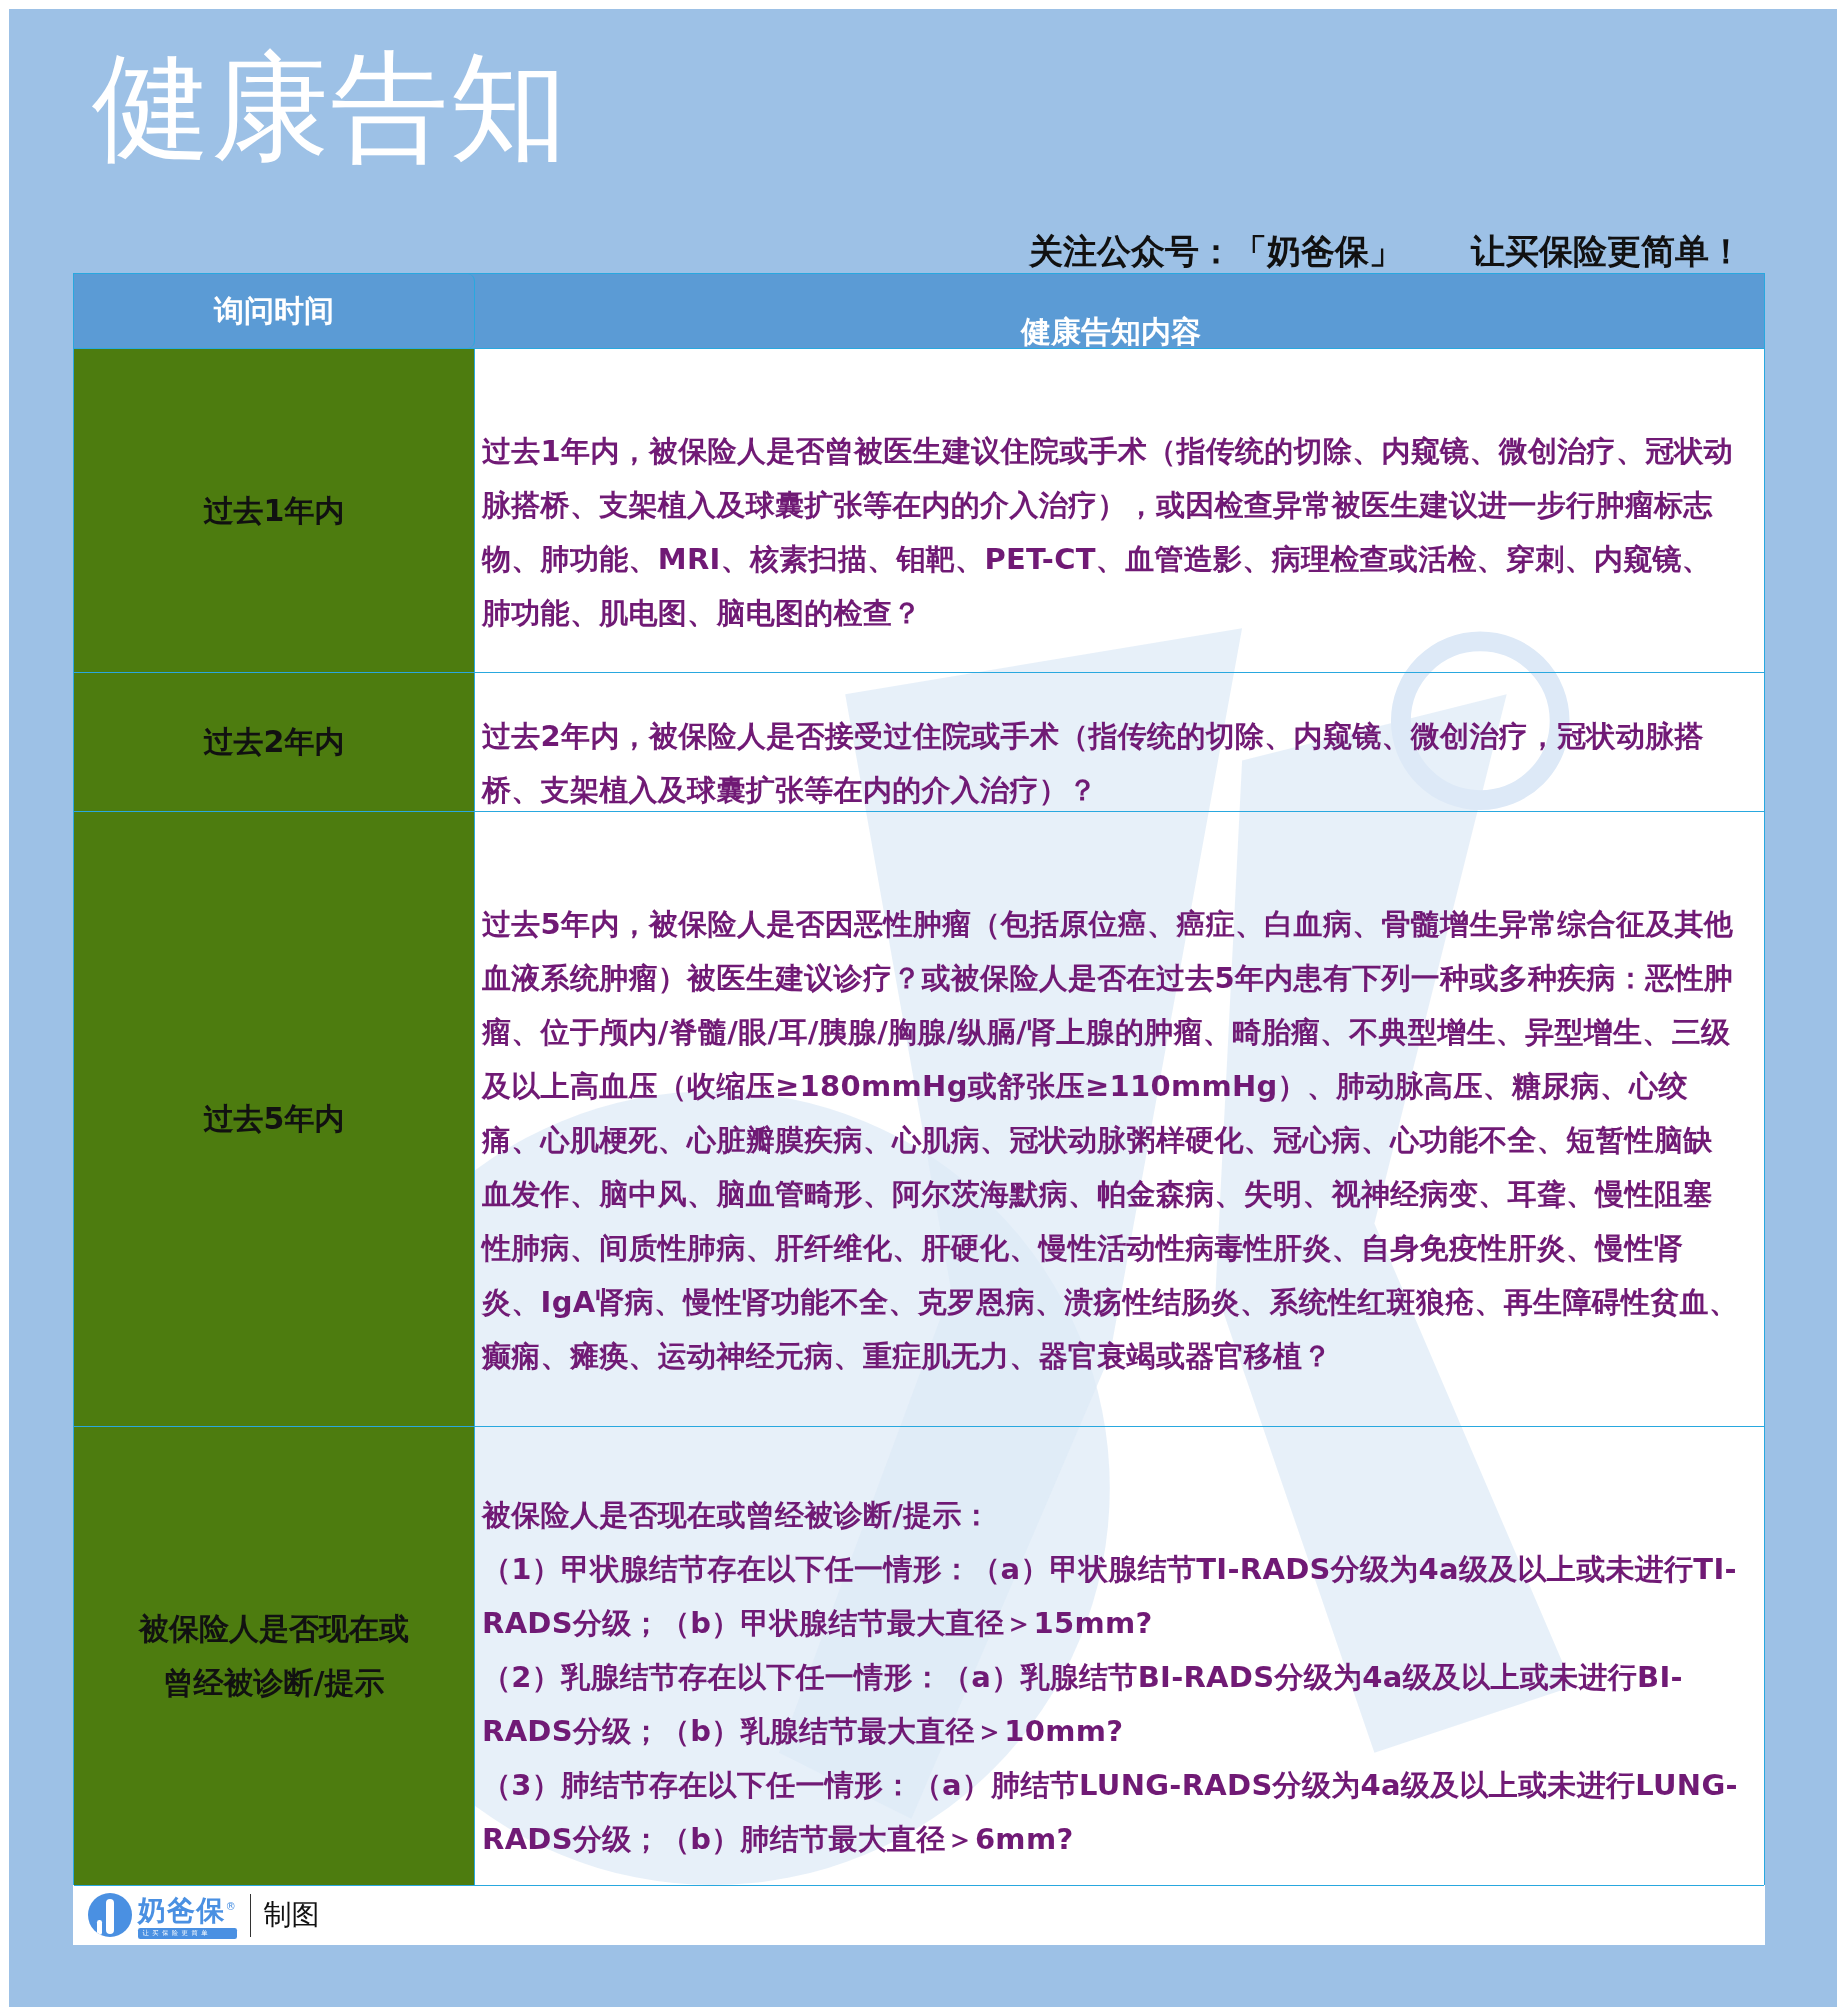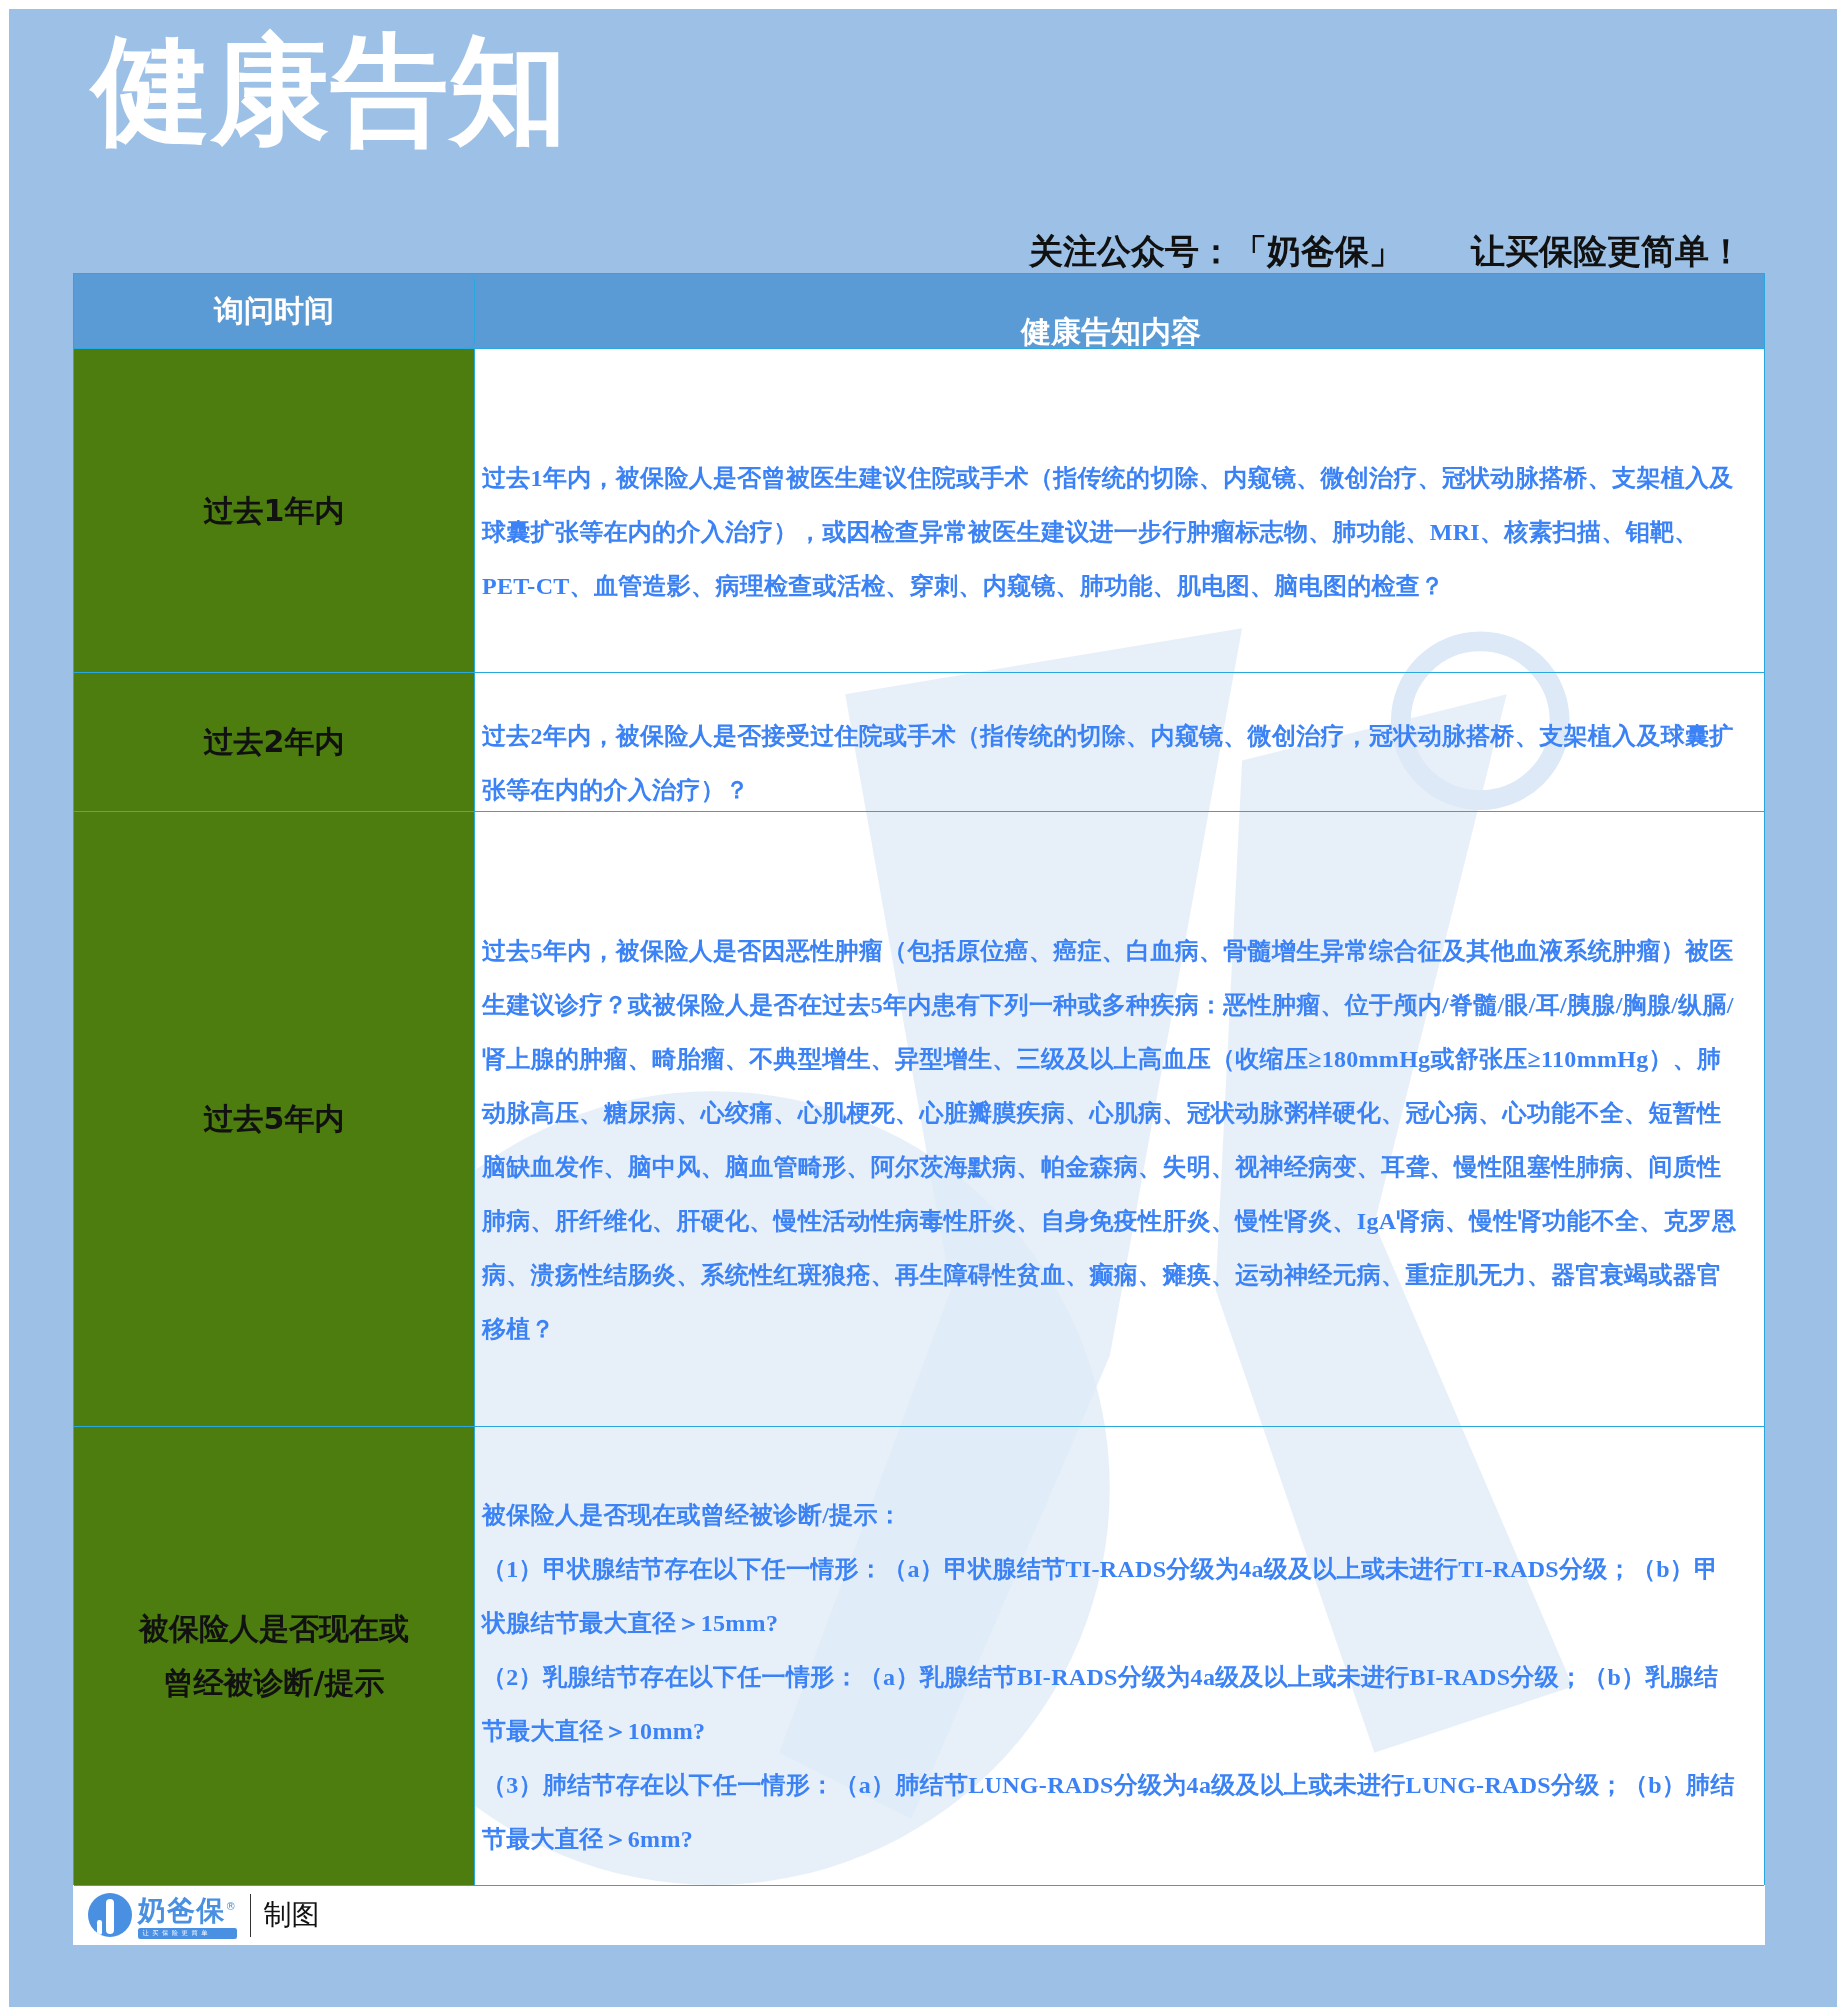--- a/index.html
+++ b/index.html
@@ -5,22 +5,22 @@
   html, body { margin:0; padding:0; }
   body {
     width:1845px; height:2015px; background:#ffffff; position:relative; overflow:hidden;
     font-family:"DejaVu Sans","Liberation Sans",sans-serif;
   }
   .frame {
     position:absolute; left:8.6px; top:8.6px; width:1828px; height:1998px;
     background:#9DC1E6;
   }
   .title {
-    position:absolute; left:92px; top:31px;
-    font-size:118px; font-weight:bold; color:#ffffff; letter-spacing:1.2px;
+    position:absolute; left:92px; top:48px;
+    font-size:118px; font-weight:normal; color:#ffffff; letter-spacing:1.2px;
     line-height:1;
   }
   .tagline {
     position:absolute; right:102px; top:229px;
     font-size:34px; font-weight:bold; color:#111111; white-space:pre;
   }
   .table {
     position:absolute; left:73px; top:273px; width:1692px;
     border:1.7px solid #29A8DF; border-bottom:none; box-sizing:border-box;
     background:#ffffff; overflow:hidden;
@@ -38,21 +38,21 @@
   }
   .row:not(.header) .cell-left { background:#4d7c0f; font-size:30px; font-weight:bold; color:#111; line-height:54px; }
   .cell-right {
     flex:1; display:flex; align-items:center; box-sizing:border-box;
     padding:0 24px 0 7px; background:transparent;margin-top:42px;
   }
   .header .cell-left, .header .cell-right {
     color:#ffffff; font-size:30px; font-weight:bold; justify-content:center;border-radius:7px;
   }
   .content-text {
-    font-size:24px; font-weight:bold; color:#3b82f6; line-height:54px; letter-spacing:0.3px;font-family:Liberation Serif, serif;
+    font-size:29px; font-weight:bold; color:#701a75; line-height:54px; letter-spacing:0.3px;
   }
   .content-text p { margin:0; }
   .r1 { height:324px; }
   .r2 { height:139px; }
   .r3 { height:615px; }
   .r4 { height:459px; }
   .footer {
     position:absolute; left:73px; top:1885px; width:1692px; height:60px; background:#ffffff;
     display:flex; align-items:center; padding-left:15px; box-sizing:border-box;
   }

